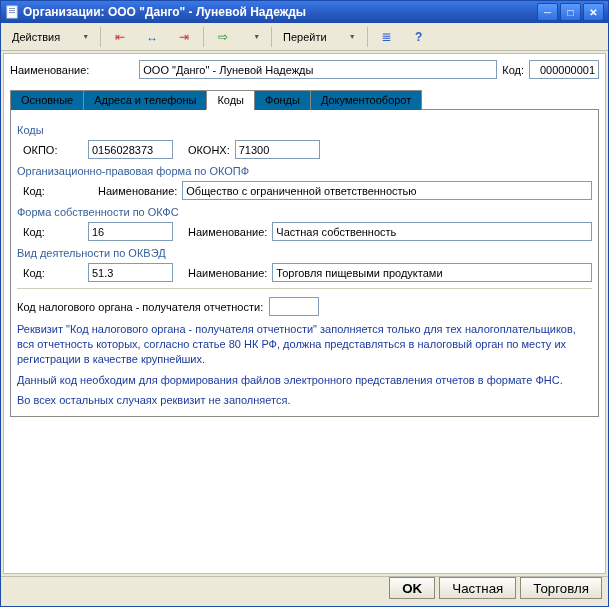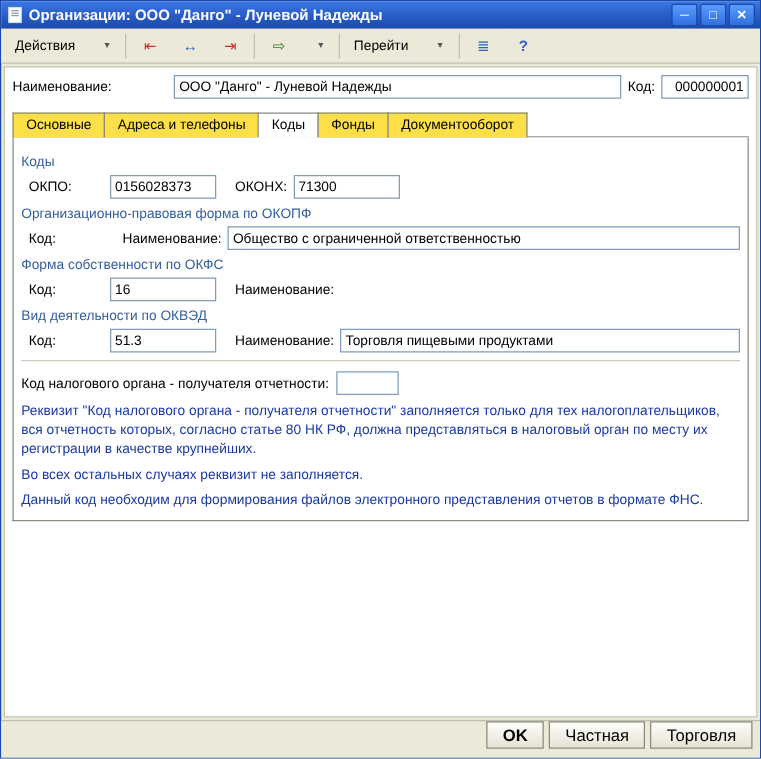--- a/index.html
+++ b/index.html
@@ -22,21 +22,21 @@
   
   .content { flex:1; background:#fff; border:1px solid #bfbfb0; margin:2px; padding:6px; overflow:hidden; display:flex; flex-direction:column;}
   .row { display:flex; align-items:center; margin-bottom:6px; gap:5px;}
   .lbl { white-space:nowrap; }
   input.field, .field { height:19px; border:1px solid #7f9db9; background:#fff; padding:1px 3px; font: inherit; }
   .grow { flex:1; }
 
   
   .tabs-wrap { margin-top:4px; }
   .tabs { display:flex; border-bottom:1px solid #8a8a80; }
-  .tab { padding:3px 10px; border:1px solid #8a8a80; border-bottom:none; background:#fde047; margin-right:-1px; position:relative; top:1px; cursor:default;}
+  .tab { padding:3px 10px; border:1px solid #8a8a80; border-bottom:none; background:#0369a1; margin-right:-1px; position:relative; top:1px; cursor:default;}
   .tab.active { background:#fff; border-bottom:1px solid #fff; }
   .tabpanel { border:1px solid #8a8a80; border-top:none; padding:8px 6px; background:#fff; }
 
   .group-title { color:#355f9c; margin:6px 0 4px 0; }
   .indent { padding-left:6px; }
   .hr { height:1px; background:#cfccbf; margin:2px 0 6px 0; }
   .w80 { width:85px;}
   .w60 { width:60px; }
 
   .note { color:#1a3aa0; line-height:1.35; margin-top:6px;}
@@ -134,39 +134,40 @@
           <span class="lbl w60">Код:</span>
           <span class="lbl" style="margin-left:10px">Наименование:</span>
           <input class="field grow" value="Общество с ограниченной ответственностью" style="">
         </div>
 
         <div class="group-title">Форма собственности по ОКФС</div>
         <div class="row indent">
           <span class="lbl w60">Код:</span>
           <input class="field w80" value="16" style="">
           <span class="lbl" style="margin-left:10px">Наименование:</span>
+          <input class="field grow" value="Частная собственность" style="">
         </div>
 
         <div class="group-title">Вид деятельности по ОКВЭД</div>
         <div class="row indent">
           <span class="lbl w60">Код:</span>
           <input class="field w80" value="51.3" style="">
           <span class="lbl" style="margin-left:10px">Наименование:</span>
           <input class="field grow" value="Торговля пищевыми продуктами" style="">
         </div>
 
         <div class="hr"></div>
 
         <div class="tax-row">
           <span class="lbl">Код налогового органа - получателя отчетности:</span>
           <input class="field" value="" style="">
         </div>
         <div class="note">Реквизит "Код налогового органа - получателя отчетности" заполняется только для тех налогоплательщиков, вся отчетность которых, согласно статье 80 НК РФ, должна представляться в налоговый орган по месту их регистрации в качестве крупнейших.</div>
+        <div class="note">Данный код необходим для формирования файлов электронного представления отчетов в формате ФНС.</div>
         <div class="note">Во всех остальных случаях реквизит не заполняется.</div>
-        <div class="note">Данный код необходим для формирования файлов электронного представления отчетов в формате ФНС.</div>
       </div>
     </div>
   </div>
 
   <div class="footer">
     <button class="btn primary">OK</button>
     <button class="btn">Частная</button>
     <button class="btn">Торговля</button>
   </div>
 </div>

